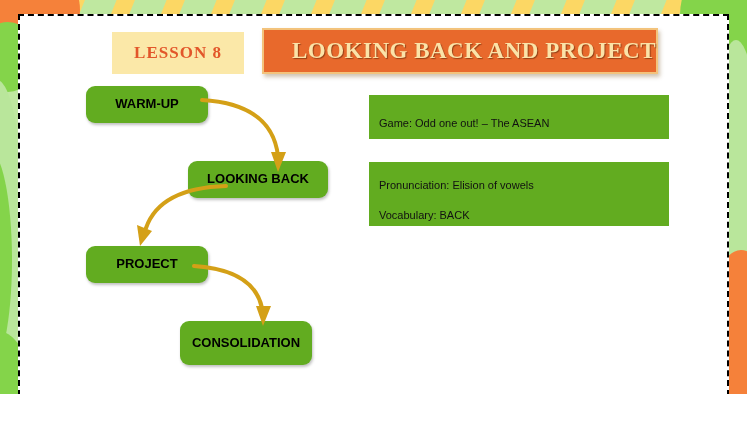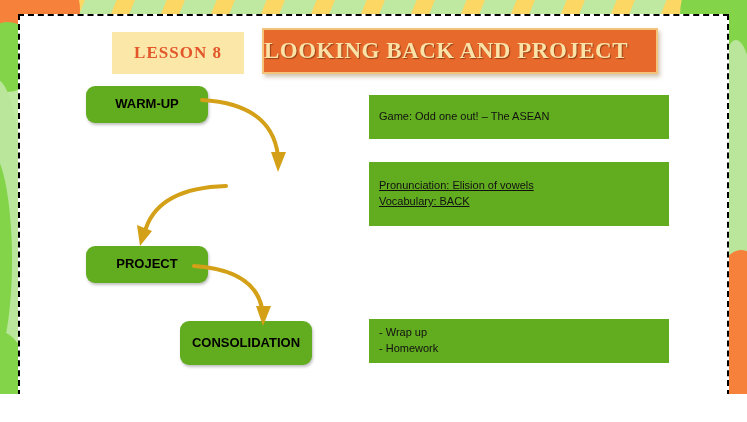--- a/index.html
+++ b/index.html
@@ -98,21 +98,21 @@
     position: absolute;
     left: 242px;
     top: 12px;
     width: 396px;
     height: 46px;
     background: #e8692c;
     border: 2px solid #f3c37c;
     box-shadow: 2px 3px 4px rgba(120,90,40,0.35);
     display: flex;
     align-items: center;
-    justify-content: flex-start;
+    justify-content: flex-end;
   }
   .title-banner span {
     font-family: "Liberation Serif", serif;
     font-size: 23px;
     font-weight: bold;
     letter-spacing: 0.5px;
     color: #fbe3a8;
     text-shadow: 1px 1px 1px rgba(80,30,0,0.55);
     white-space: nowrap;
   }
@@ -155,25 +155,25 @@
     background: #62ac20;
     color: #111111;
     font-size: 11px;
     line-height: 1.45;
     padding: 8px 10px;
     display: flex;
     flex-direction: column;
     justify-content: center;
   }
   #content-1 { top: 79px;  width: 300px; height: 44px; }
-  #content-2 { top: 146px; width: 300px; height: 64px; text-decoration: underline; }
+  #content-2 { top: 146px; width: 300px; height: 64px; }
   #content-3 { top: 229px; width: 300px; height: 60px; }
   #content-4 { top: 303px; width: 300px; height: 44px; }
 
-  .content-line { white-space: nowrap; }
+  .content-line { white-space: nowrap; margin-top: 14px; }
 </style>
 </head>
 <body>
 
 <div id="slide">
 
   <div class="deco-layer">
     <div class="deco-base"></div>
 
     <div class="stripe-band top">
@@ -234,20 +234,23 @@
     </div>
 
     <div class="title-banner">
       <span>LOOKING BACK AND PROJECT</span>
     </div>
 
     <div class="flow-box" id="flow-warmup">
       <span>WARM-UP</span>
     </div>
 
+    <div class="flow-box" id="flow-lookingback">
+      <span>LOOKING BACK</span>
+    </div>
 
     <div class="flow-box" id="flow-consolidation">
       <span>CONSOLIDATION</span>
     </div>
 
     <div class="flow-box" id="flow-project">
       <span>PROJECT</span>
     </div>
 
     <svg class="arrow-svg" id="arrow-1" viewBox="0 0 110 85">
@@ -268,19 +271,15 @@
     <div class="content-box" id="content-1">
       <div class="content-line">Game: Odd one out! – The ASEAN</div>
     </div>
 
     <div class="content-box" id="content-2">
       <div class="content-line">Pronunciation: Elision of vowels</div>
       <div class="content-line">Vocabulary: BACK</div>
     </div>
 
 
-    <div class="content-box" id="content-4">
-      <div class="content-line">- Wrap up</div>
-      <div class="content-line">- Homework</div>
-    </div>
 
   </div>
 </div>
 
 </body></html>

